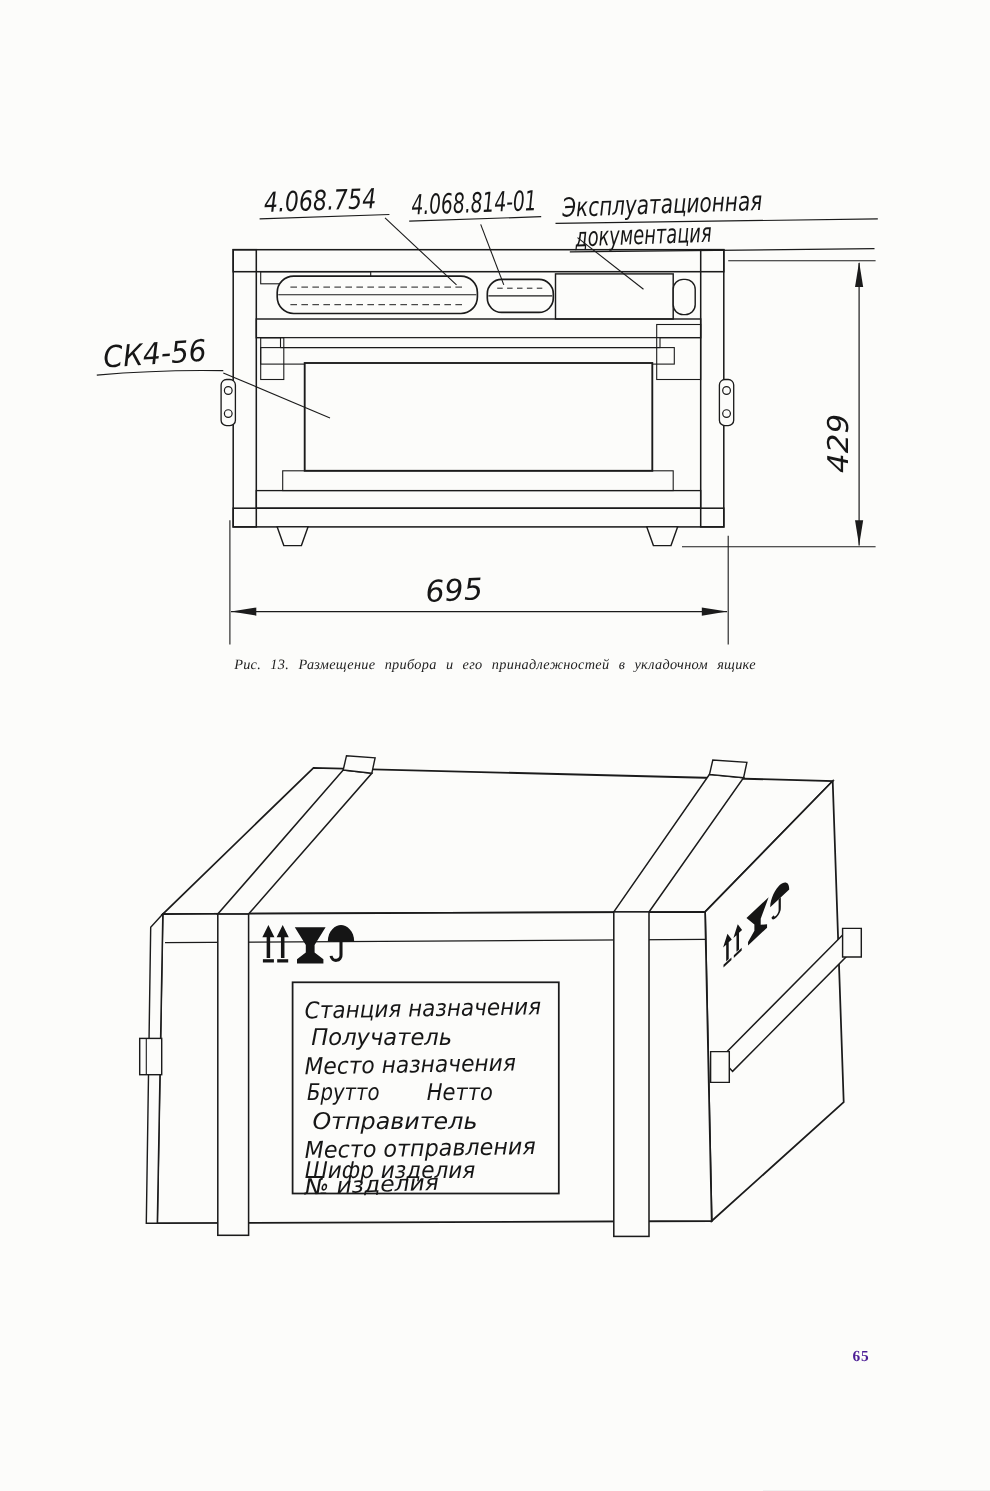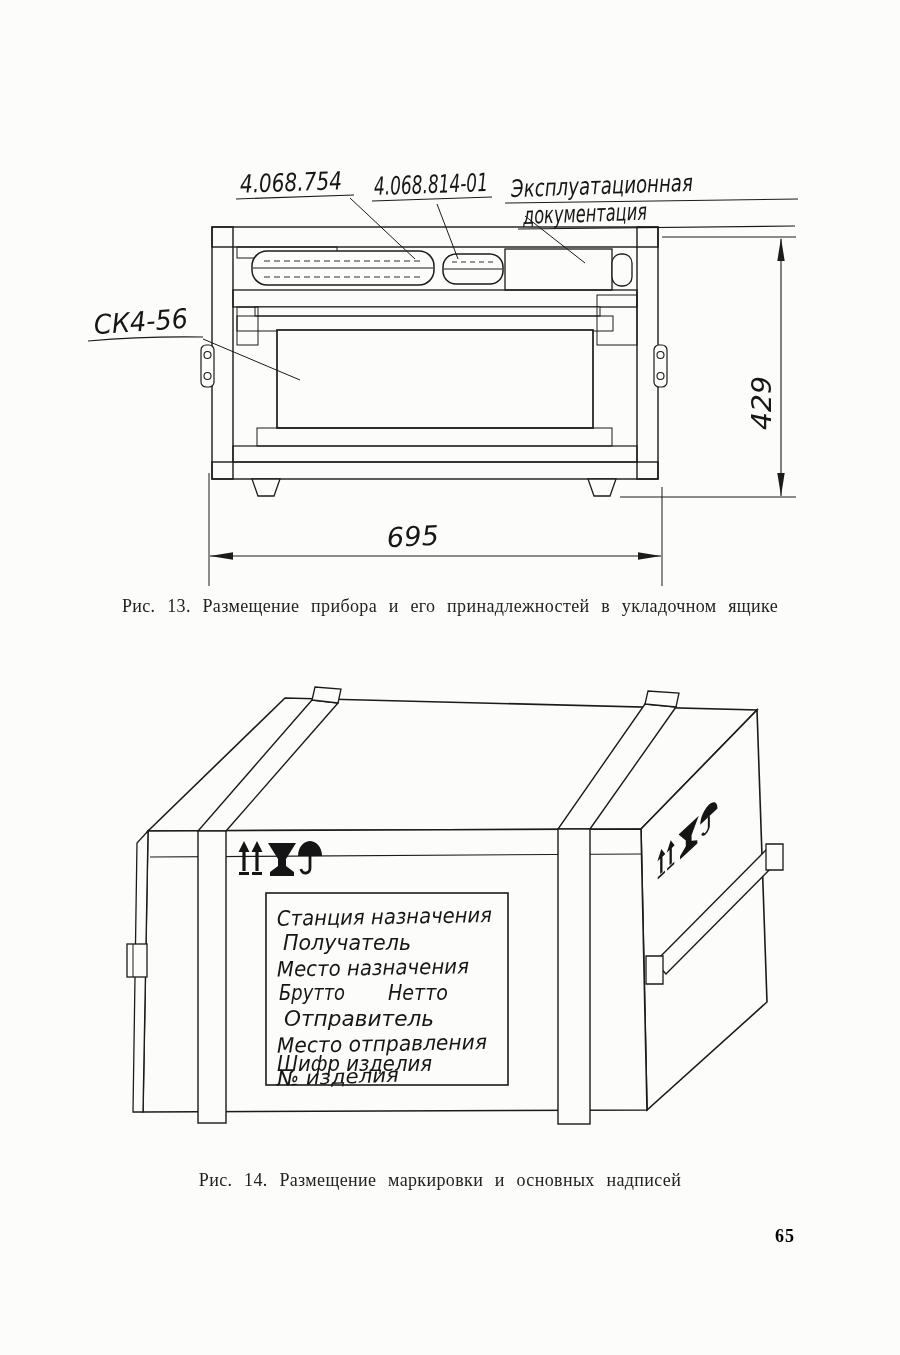--- a/index.html
+++ b/index.html
@@ -10,27 +10,27 @@
   }
   svg{position:absolute;overflow:visible;}
   .fig13{left:80px;top:150px;}
   .fig14{left:110px;top:675px;}
   .hw{
     font-family:"DejaVu Sans",sans-serif;
     font-style:italic;fill:#161616;
   }
   .caption{
     position:absolute;text-align:center;
-    font-size:18px;letter-spacing:.02em;word-spacing:.38em;color:#222;
+    font-size:13px;letter-spacing:.02em;word-spacing:.38em;color:#222;font-style:italic;
   }
   .caption13{left:89px;top:596px;width:722px;}
   .caption14{left:140px;top:1166px;width:600px;line-height:28px;}
   .pagenum{
     position:absolute;left:775px;top:1226px;width:50px;
-    font-size:18px;font-weight:bold;letter-spacing:.05em;color:#000000;
+    font-size:14px;font-weight:bold;letter-spacing:.05em;color:#4c1d95;
   }
   .ink{stroke:#1b1b1b;fill:none;}
   .paperfill{fill:#fcfcfa;}
 </style>
 </head>
 <body>
 
 <div class="page">
 
   <svg class="fig13" width="740" height="445" viewBox="80 150 740 445">
@@ -204,17 +204,16 @@
       <text class="hw" x="279" y="1000" font-size="21" textLength="66" lengthAdjust="spacingAndGlyphs">Брутто</text>
       <text class="hw" x="388" y="1000" font-size="21" textLength="60" lengthAdjust="spacingAndGlyphs">Нетто</text>
       <text class="hw" x="284" y="1026" font-size="21" textLength="150" lengthAdjust="spacingAndGlyphs">Отправитель</text>
       <text class="hw" x="277" y="1051" font-size="21" textLength="210" lengthAdjust="spacingAndGlyphs" transform="rotate(-1 380 1045)">Место отправления</text>
       <text class="hw" x="277" y="1071" font-size="21" textLength="155" lengthAdjust="spacingAndGlyphs">Шифр изделия</text>
       <text class="hw" x="277" y="1084" font-size="20" textLength="122" lengthAdjust="spacingAndGlyphs" transform="rotate(-2 330 1080)">№ изделия</text>
     </g>
   </svg>
 
   <div class="caption caption14">
-    <div>Рис. 14. Размещение маркировки и основных надписей</div>
   </div>
 
   <div class="pagenum">65</div>
 </div>
 
 </body></html>

